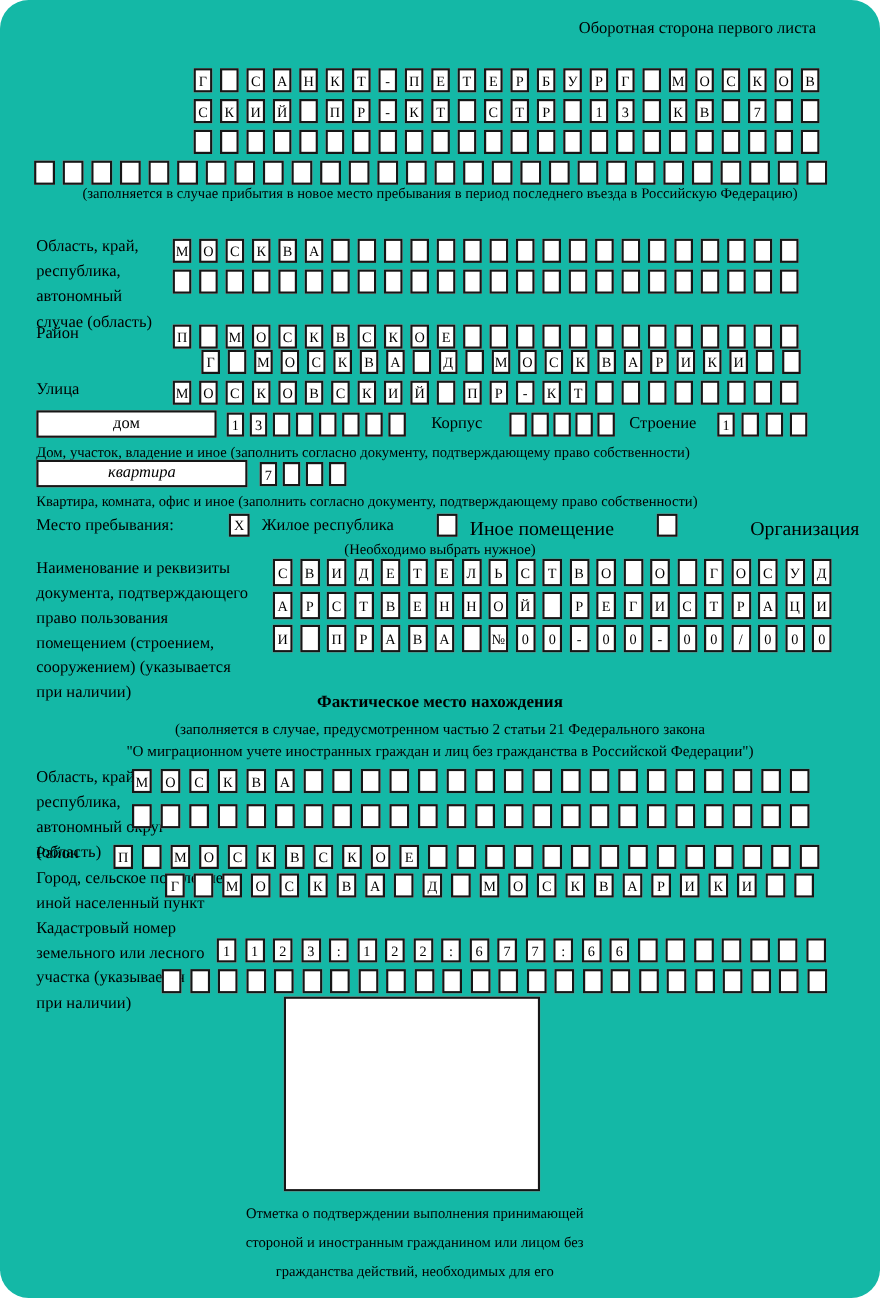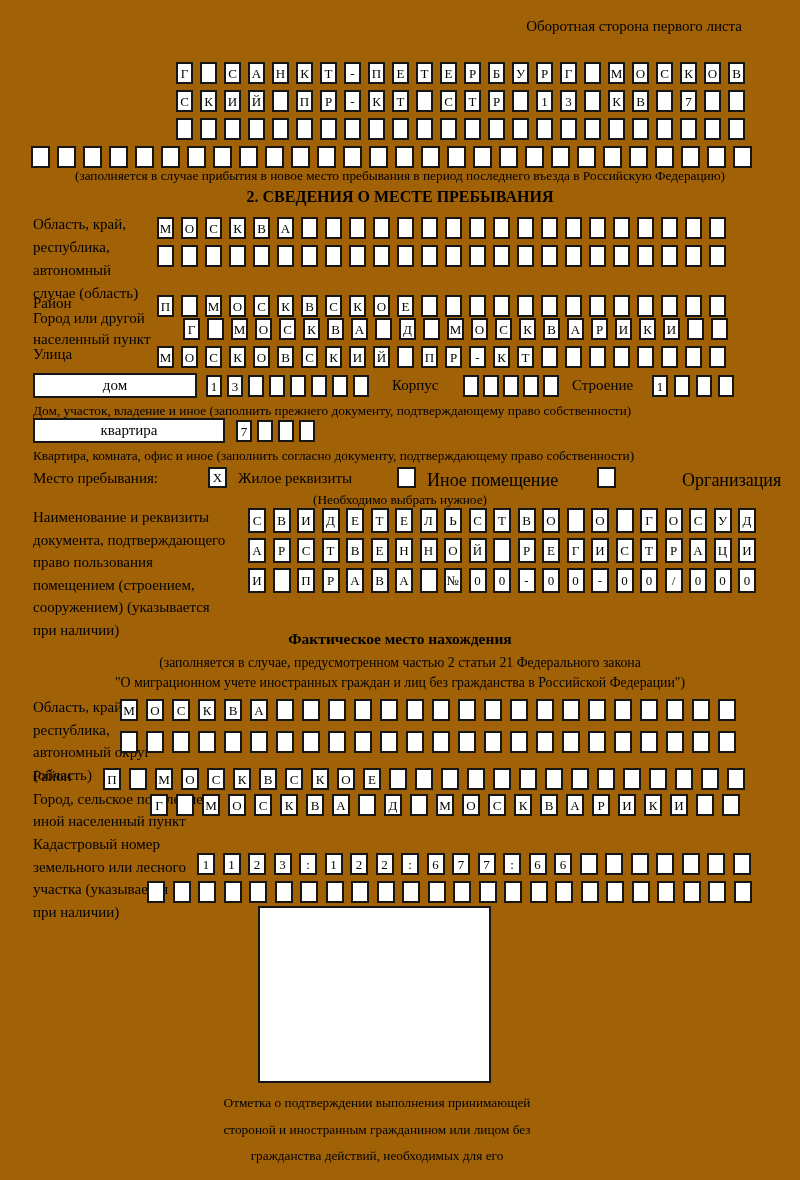--- a/index.html
+++ b/index.html
@@ -1,17 +1,17 @@
 <!DOCTYPE html>
 <html><head>
 <meta charset="utf-8">
 <style>
   html,body{margin:0;padding:0;background:#fff;}
-  .page{position:relative;width:800px;height:1180px;background:#a16207;
-        font-family:"Liberation Serif","DejaVu Serif",serif;color:#000;overflow:hidden;}
+  .page{position:relative;width:800px;height:1180px;background:#14b8a6;
+        font-family:"Liberation Serif","DejaVu Serif",serif;color:#000;overflow:hidden;border-radius:26px;}
 
   .lbl{position:absolute;font-size:15px;line-height:23px;white-space:pre-line;}
   .cap{position:absolute;font-size:13.3px;}
   .cap-center{left:0;width:100%;text-align:center;}
   .title{position:absolute;left:0;width:100%;text-align:center;font-weight:bold;font-size:16px;}
 
   .cellrow{position:absolute;display:flex;}
   .cell{width:17px;height:22px;border:2px solid #161616;box-sizing:border-box;
         display:flex;align-items:center;justify-content:center;
         font-size:13px;line-height:1;background:#fff;}
@@ -49,21 +49,21 @@
   #lbl-street{left:33px;top:343px;}
   #r-street{left:157px;top:346px;}
 
   #box-house{left:33px;top:373px;width:164px;}
   #r-house{left:206px;top:375px;}
   #lbl-korpus{position:absolute;left:392px;top:377px;font-size:15px;}
   #r-korpus{left:463px;top:375px;}
   #lbl-stroenie{position:absolute;left:572px;top:377px;font-size:15px;}
   #r-stroenie{left:652px;top:375px;}
   #cap-house{left:33px;top:403px;}
-  #box-flat{left:33px;top:418px;width:192px;}
+  #box-flat{left:33px;top:418px;width:192px;font-style:italic;}
   #r-flat{left:236px;top:420px;}
   #cap-flat{left:33px;top:448px;}
 
   #lbl-stay{position:absolute;left:33px;top:470px;font-size:15px;}
   #cb1{left:208px;top:467px;}
   #cbl1{position:absolute;left:238px;top:470px;font-size:15px;}
   #cb2{left:397px;top:467px;}
   #cbl2{position:absolute;left:427px;top:470px;font-size:18px;}
   #cb3{left:597px;top:467px;}
   #cbl3{position:absolute;left:682px;top:470px;font-size:18px;}
@@ -203,21 +203,20 @@
       <div class="cell"></div>
       <div class="cell"></div>
       <div class="cell"></div>
       <div class="cell"></div>
       <div class="cell"></div>
       <div class="cell"></div>
       <div class="cell"></div>
     </div>
   <div class="cap cap-center" id="cap-prev">(заполняется в случае прибытия в новое место пребывания в период последнего въезда в Российскую Федерацию)</div>
 
-  <div class="title" id="title-s2">2. СВЕДЕНИЯ О МЕСТЕ ПРЕБЫВАНИЯ</div>
 
   <div class="lbl" id="lbl-reg">Область, край,
 республика,
 автономный
 случае (область)</div>
   <div class="cellrow rw-std" id="r-reg1">
       <div class="cell">М</div>
       <div class="cell">О</div>
       <div class="cell">С</div>
       <div class="cell">К</div>
@@ -290,22 +289,20 @@
       <div class="cell"></div>
       <div class="cell"></div>
       <div class="cell"></div>
       <div class="cell"></div>
       <div class="cell"></div>
       <div class="cell"></div>
       <div class="cell"></div>
       <div class="cell"></div>
     </div>
 
-  <div class="lbl" id="lbl-city">Город или другой
-населенный пункт</div>
   <div class="cellrow rw-std" id="r-city">
       <div class="cell">Г</div>
       <div class="cell"></div>
       <div class="cell">М</div>
       <div class="cell">О</div>
       <div class="cell">С</div>
       <div class="cell">К</div>
       <div class="cell">В</div>
       <div class="cell">А</div>
       <div class="cell"></div>
@@ -372,34 +369,34 @@
       <div class="cell"></div>
       <div class="cell"></div>
     </div>
   <div id="lbl-stroenie">Строение</div>
   <div class="cellrow rw-s" id="r-stroenie">
       <div class="cell">1</div>
       <div class="cell"></div>
       <div class="cell"></div>
       <div class="cell"></div>
     </div>
-  <div class="cap" id="cap-house">Дом, участок, владение и иное (заполнить прежнего документу, подтверждающему право собственности)</div>
+  <div class="cap" id="cap-house">Дом, участок, владение и иное (заполнить согласно документу, подтверждающему право собственности)</div>
 
   <div class="widebox" id="box-flat">квартира</div>
   <div class="cellrow rw-tight" id="r-flat">
       <div class="cell">7</div>
       <div class="cell"></div>
       <div class="cell"></div>
       <div class="cell"></div>
     </div>
   <div class="cap" id="cap-flat">Квартира, комната, офис и иное (заполнить согласно документу, подтверждающему право собственности)</div>
 
   <div id="lbl-stay">Место пребывания:</div>
   <div class="checkbox" id="cb1">X</div>
-  <div id="cbl1">Жилое реквизиты</div>
+  <div id="cbl1">Жилое республика</div>
   <div class="checkbox" id="cb2"></div>
   <div id="cbl2">Иное помещение</div>
   <div class="checkbox" id="cb3"></div>
   <div id="cbl3">Организация</div>
   <div class="cap cap-center" id="cap-choose">(Необходимо выбрать нужное)</div>
 
   <div class="lbl" id="lbl-doc">Наименование и реквизиты
 документа, подтверждающего
 право пользования
 помещением (строением,

